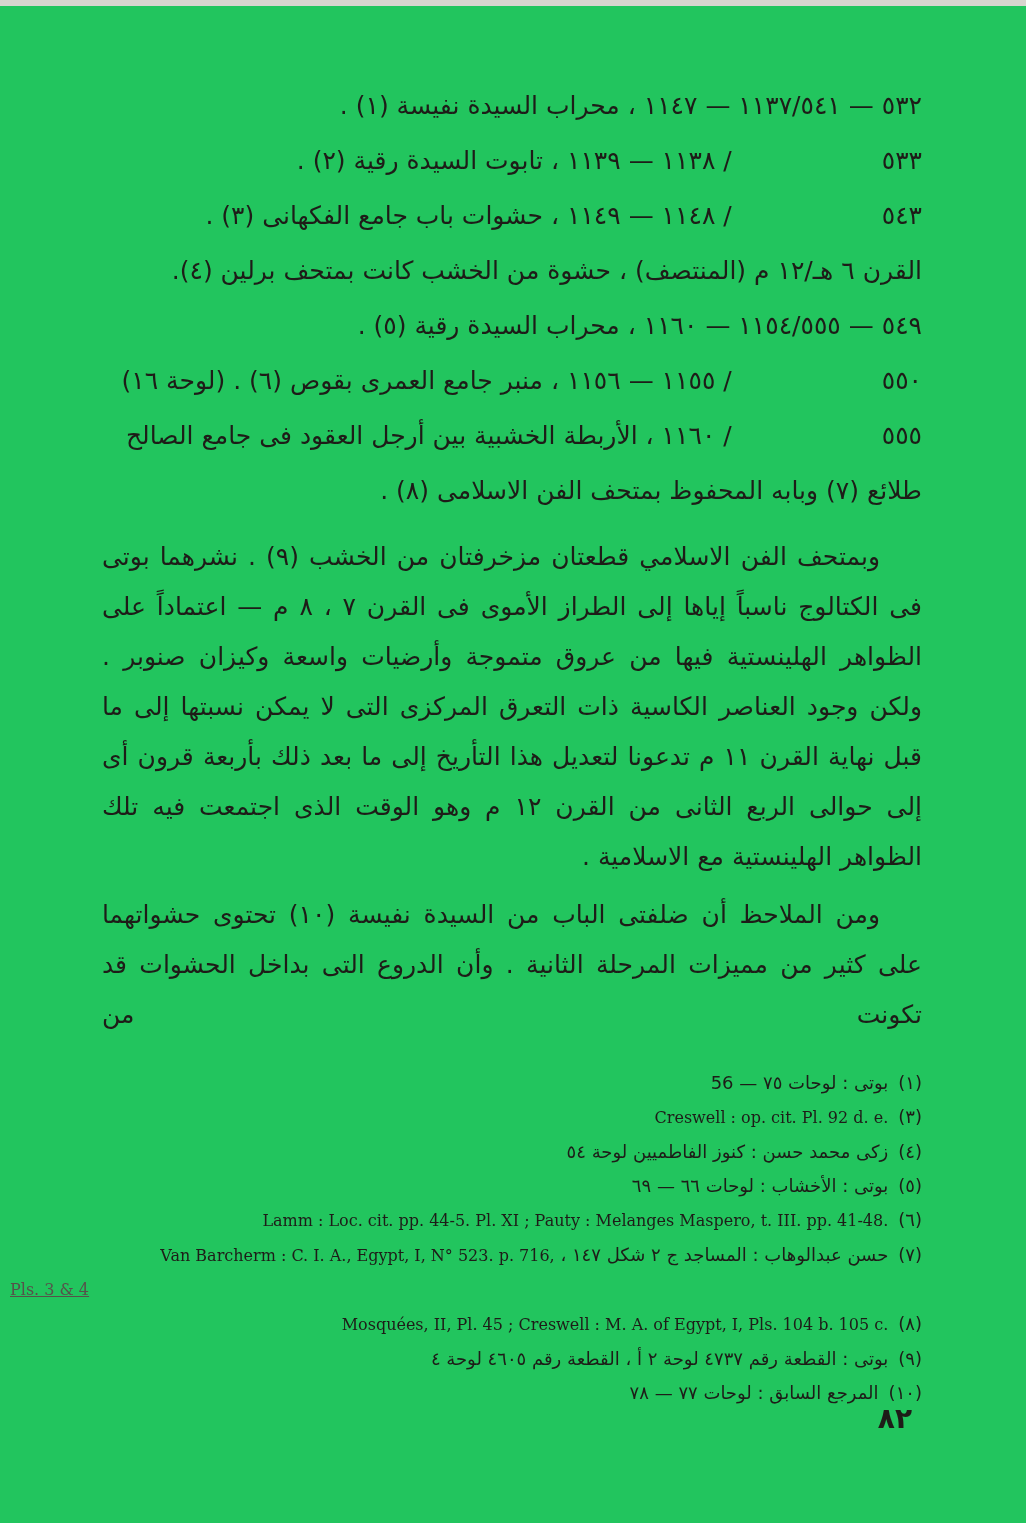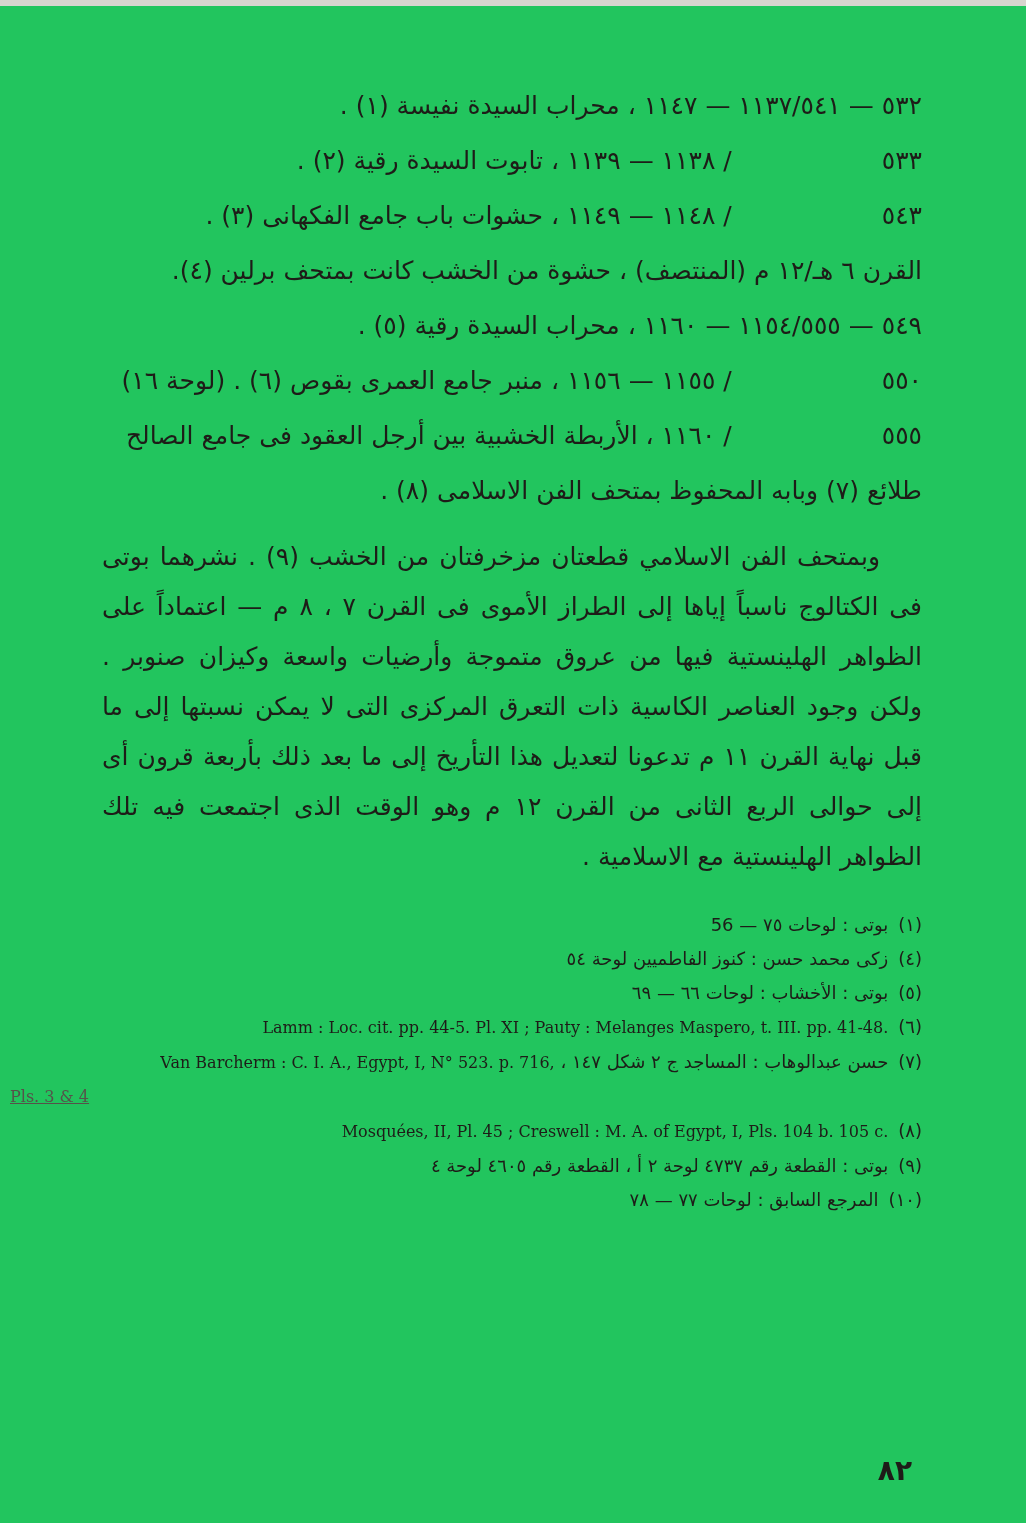--- a/index.html
+++ b/index.html
@@ -45,21 +45,21 @@
   }
   .fn-marker{margin-left:10px;}
   .latin{
     font-family:"DejaVu Serif",serif;
     font-size:16px;
   }
   .fn-cont-a{margin-left:-92px;text-align:left;font-size:14px;color:#56524a;text-decoration:underline;}
   .fn-cont-b{margin-right:64px;}
   .page-num{
     position:absolute;
-    top:1448px;
+    top:1396px;
     right:114px;
     font-size:28px;
     font-weight:bold;
     direction:rtl;
   }
 </style>
 </head>
 <body>
 
 <div class="page">
@@ -91,28 +91,32 @@
         <span class="entry-num">٥٥٠</span><span class="spacer"></span><span class="entry-body">‏/ ١١٥٥ — ١١٥٦ ، منبر جامع العمرى بقوص (٦) . (لوحة ١٦)</span>
       </div>
 
       <div class="entry">
         <span class="entry-num">٥٥٥</span><span class="spacer"></span><span class="entry-body">‏/ ١١٦٠ ، الأربطة الخشبية بين أرجل العقود فى جامع الصالح طلائع (٧) وبابه المحفوظ بمتحف الفن الاسلامى (٨) .</span>
       </div>
 
     </div>
 
     <p class="para para-1">وبمتحف الفن الاسلامي قطعتان مزخرفتان من الخشب (٩) . نشرهما بوتى فى الكتالوج ناسباً إياها إلى الطراز الأموى فى القرن ٧ ، ٨ م — اعتماداً على الظواهر الهلينستية فيها من عروق متموجة وأرضيات واسعة وكيزان صنوبر . ولكن وجود العناصر الكاسية ذات التعرق المركزى التى لا يمكن نسبتها إلى ما قبل نهاية القرن ١١ م تدعونا لتعديل هذا التأريخ إلى ما بعد ذلك بأربعة قرون أى إلى حوالى الربع الثانى من القرن ١٢ م وهو الوقت الذى اجتمعت فيه تلك الظواهر الهلينستية مع الاسلامية .</p>
+    <p class="para para-2">ومن الملاحظ أن ضلفتى الباب من السيدة نفيسة (١٠) تحتوى حشواتهما على كثير من مميزات المرحلة الثانية . وأن الدروع التى بداخل الحشوات قد تكونت من</p>
 
     <div class="footnotes">
 
       <div class="fn">
         <span class="fn-marker">(١)</span><span>بوتى : لوحات ٧٥ — 56</span>
       </div>
 
 
+      <div class="fn">
+        <span class="fn-marker">(٣)</span><span class="latin" dir="ltr">Creswell : op. cit. Pl. 92 d. e.</span>
+      </div>
 
       <div class="fn">
         <span class="fn-marker">(٤)</span><span>زكى محمد حسن : كنوز الفاطميين لوحة ٥٤</span>
       </div>
 
       <div class="fn">
         <span class="fn-marker">(٥)</span><span>بوتى : الأخشاب : لوحات ٦٦ — ٦٩</span>
       </div>
 
       <div class="fn">

